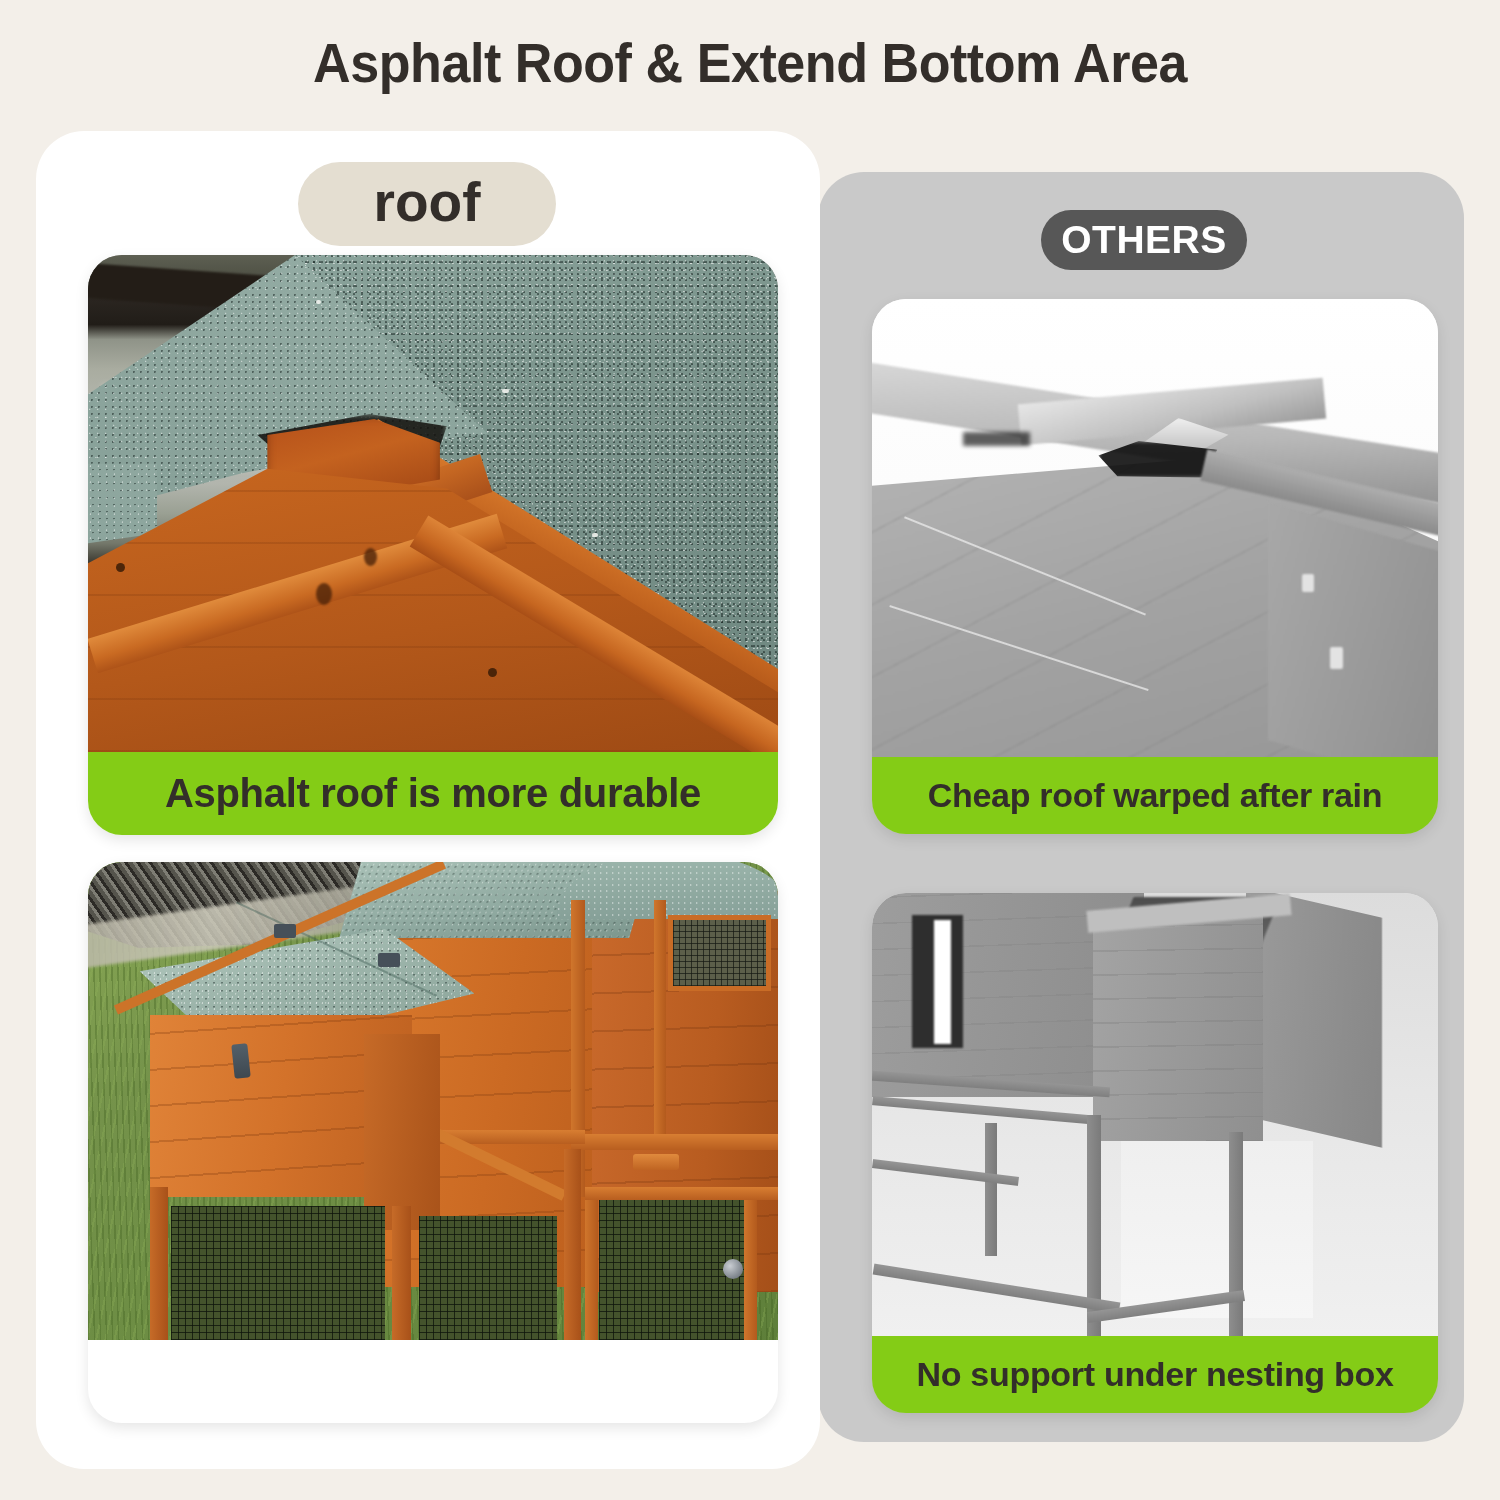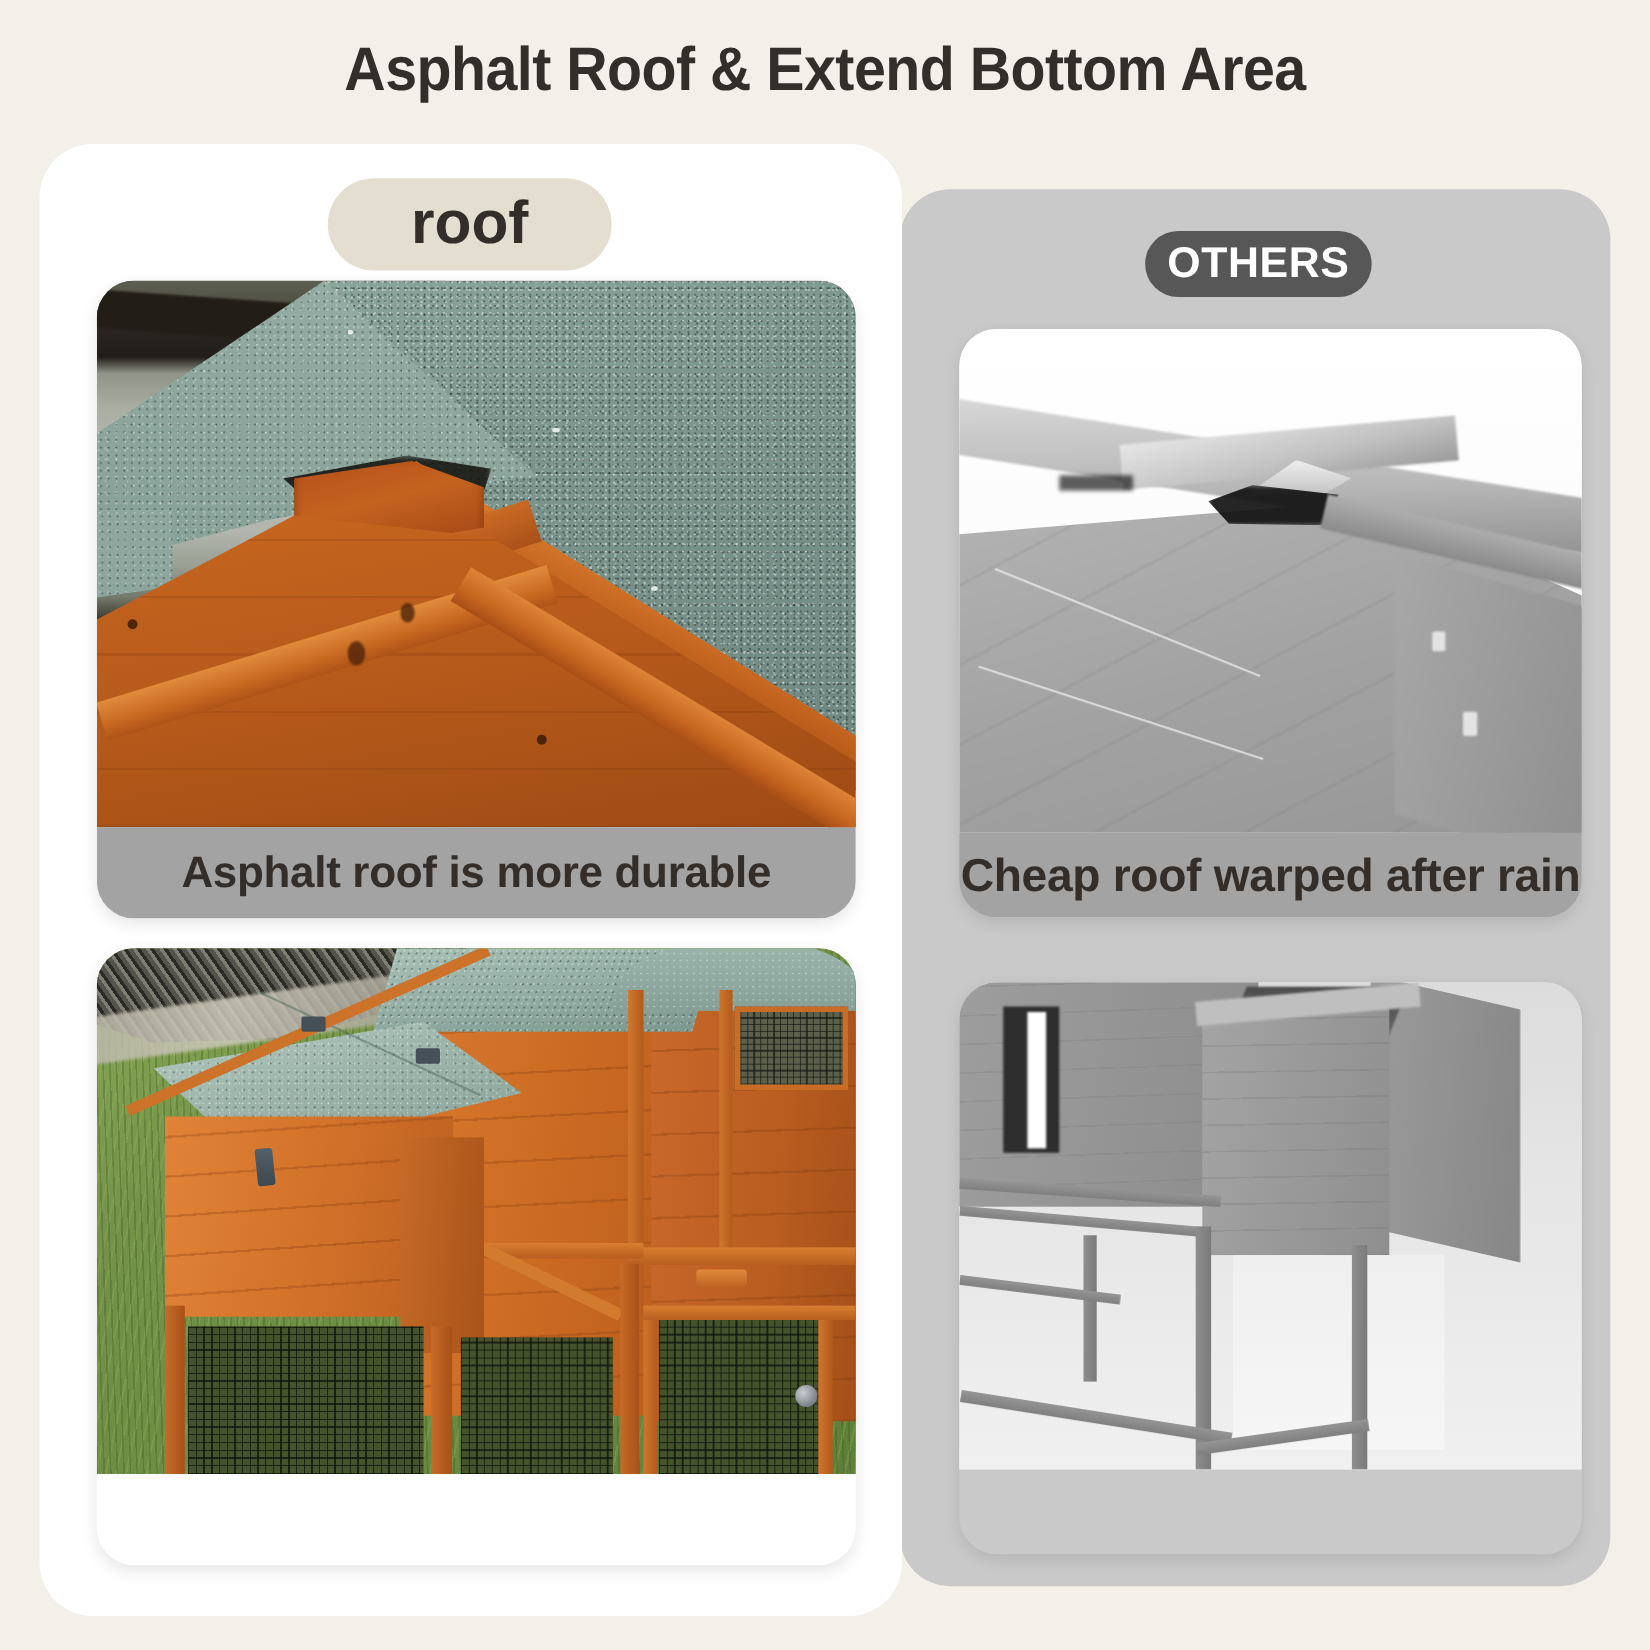--- a/index.html
+++ b/index.html
@@ -104,41 +104,41 @@
     border-radius: 34px;
     box-shadow: 0 5px 14px rgba(0,0,0,0.10);
   }
   .card .photo {
     position: relative;
     width: 100%;
     overflow: hidden;
   }
   .card .caption {
     width: 100%;
-    background: #a3a3a3;
+    background: #84cc16;
     display: flex;
     align-items: center;
     justify-content: center;
     font-weight: bold;
     color: #332e2a;
     letter-spacing: -0.3px;
     white-space: nowrap;
   }
 
   #card-ours-roof    { left: 88px;  top: 255px;  width: 690px; height: 580px; }
   #card-ours-roof .photo   { height: 497px; }
   #card-ours-roof .caption { height: 83px; font-size: 40px; }
 
   #card-ours-nest    { left: 88px;  top: 862px;  width: 690px; height: 561px; }
   #card-ours-nest .photo   { height: 478px; }
   #card-ours-nest .caption { height: 83px; font-size: 40px; }
 
   #card-others-roof  { left: 872px; top: 299px;  width: 566px; height: 535px; }
   #card-others-roof .photo   { height: 458px; }
-  #card-others-roof .caption { height: 77px; font-size: 42px; }
+  #card-others-roof .caption { height: 77px; font-size: 34px; }
 
   #card-others-nest  { left: 872px; top: 893px;  width: 566px; height: 520px; }
   #card-others-nest .photo   { height: 443px; }
   #card-others-nest .caption { height: 77px; font-size: 34px; }
 
   
   .ph-roof-ours { background: #8e8f86; }
   .ph-roof-ours .sky-pond {
     position: absolute; left: 0; top: 0; width: 46%; height: 100%;
     background:
@@ -637,13 +637,14 @@
     <div class="rail-g" style="left:0%;top:42%;width:42%;height:10px;transform:rotate(4deg);"></div>
     <div class="rail-g" style="left:0%;top:48%;width:40%;height:9px;transform:rotate(5deg);"></div>
     <div class="void"></div>
     <div class="leg-g" style="left:38%;top:50%;width:14px;height:50%;"></div>
     <div class="leg-g" style="left:63%;top:54%;width:14px;height:46%;"></div>
     <div class="leg-g" style="left:20%;top:52%;width:12px;height:30%;"></div>
     <div class="rail-g" style="left:0%;top:62%;width:26%;height:9px;transform:rotate(7deg);"></div>
     <div class="rail-g" style="left:0%;top:88%;width:44%;height:11px;transform:rotate(9deg);"></div>
     <div class="rail-g" style="left:38%;top:92%;width:28%;height:11px;transform:rotate(-8deg);"></div>
   </div>
+  <div class="caption">No support under nesting box</div>
 </div>
 
 </body></html>

